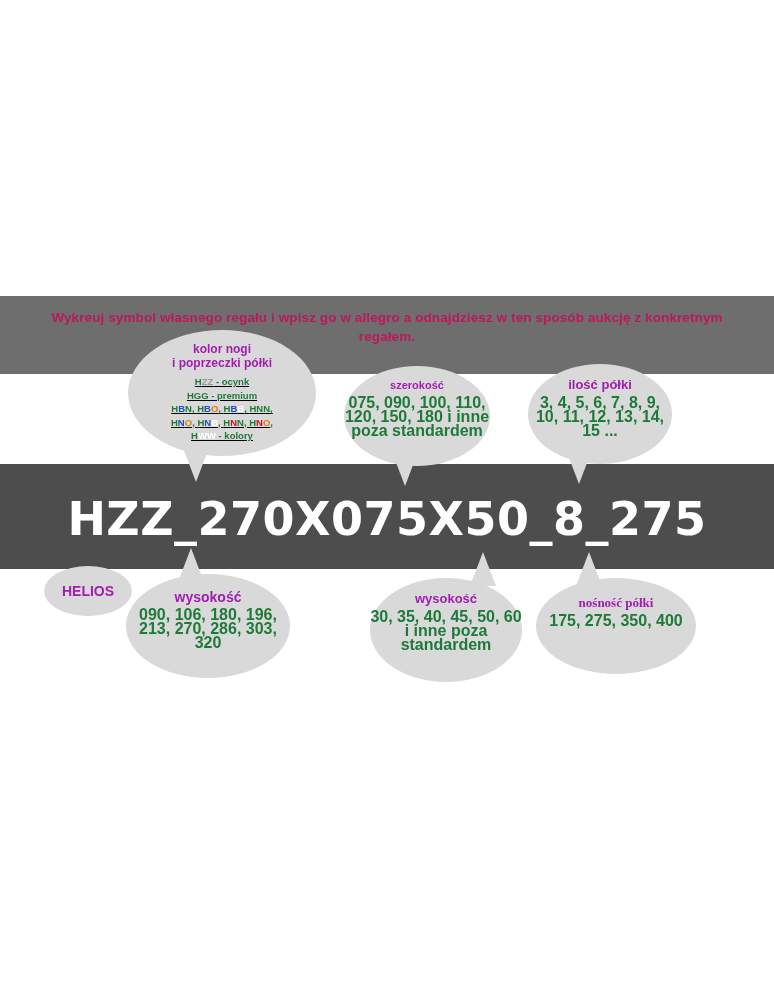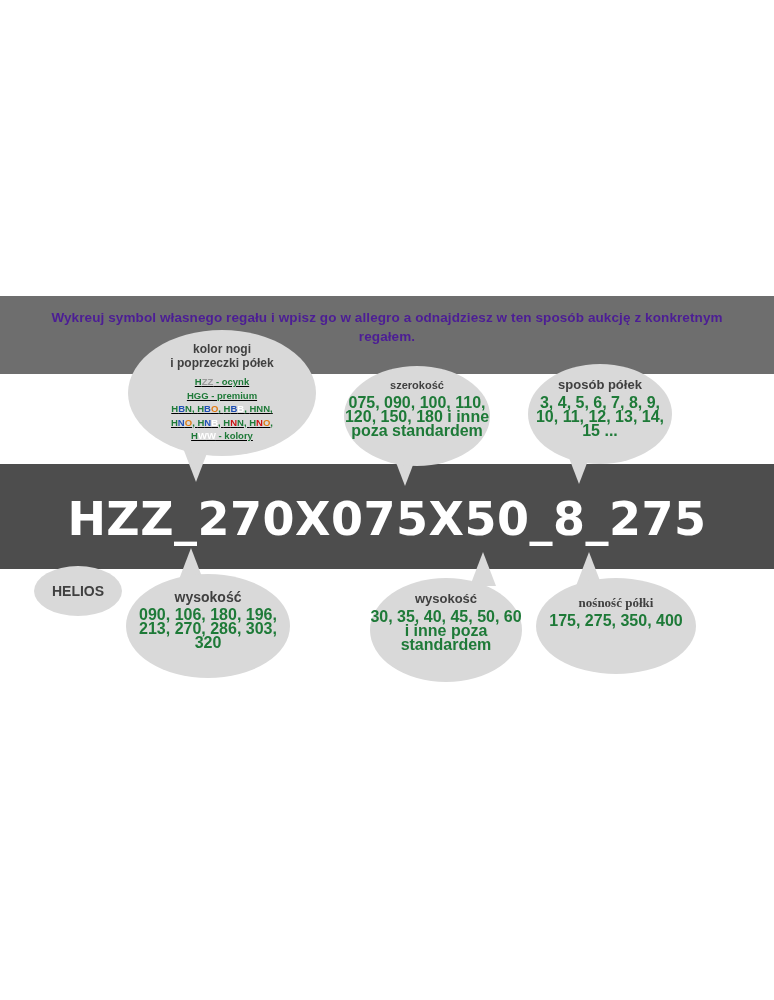--- a/index.html
+++ b/index.html
@@ -51,21 +51,21 @@
     background: #ffffff;
   }
 
   
   .headline {
     position: absolute;
     left: 40px;
     top: 308px;
     width: 694px;
     text-align: center;
-    color: #4c1d95;
+    color: #be185d;
     font-size: 13.5px;
     font-weight: bold;
     line-height: 19px;
     letter-spacing: 0.1px;
   }
 
   
   .code {
     position: absolute;
     left: 0;
@@ -81,21 +81,21 @@
 
   
   .bubble {
     position: absolute;
     background: #d9d9d9;
     border-radius: 50% / 50%;
     text-align: center;
     box-sizing: border-box;
   }
   .bubble .title {
-    color: #404040;
+    color: #a21caf;
     font-weight: bold;
     line-height: 14px;
   }
   .bubble .body {
     color: #1e7a38;
     font-weight: bold;
     line-height: 14px;
     font-size: 16px;
     margin-top: 4px;
   }
@@ -142,21 +142,21 @@
   #t-szer { left: 392px; top: 452px; }
 
   #b-ilosc {
     left: 528px; top: 364px; width: 144px; height: 100px;
     padding-top: 14px;
   }
   #b-ilosc .title { font-size: 13px; }
   #t-ilosc { left: 566px; top: 450px; }
 
   #b-helios {
-    left: 34px; top: 566px; width: 88px; height: 50px;
+    left: 44px; top: 566px; width: 88px; height: 50px;
     display: flex; align-items: center; justify-content: center;
   }
   #b-helios .title { font-size: 14px; }
 
   #b-wys {
     left: 126px; top: 574px; width: 164px; height: 104px;
     padding-top: 16px;
   }
   #b-wys .title { font-size: 14px; }
   #t-wys { left: 178px; top: 548px; }
@@ -192,37 +192,37 @@
 
   <div class="tail tail-down" id="t-kolor"></div>
   <div class="tail tail-down" id="t-szer"></div>
   <div class="tail tail-down" id="t-ilosc"></div>
   <div class="tail tail-up" id="t-wys"></div>
   <div class="tail tail-up" id="t-glab"></div>
   <div class="tail tail-up" id="t-nos"></div>
 
   <div class="bubble" id="b-kolor">
     <div class="title">kolor nogi</div>
-    <div class="title">i poprzeczki półek</div>
+    <div class="title">i poprzeczki półki</div>
     <div class="lines" id="kolor-lines">
         <div class="l"><span class="c-green">H</span><span class="c-grey">ZZ</span><span class="c-green"> - ocynk</span></div>
         <div class="l"><span class="c-green">HGG - premium</span></div>
         <div class="l"><span class="c-green">H</span><span class="c-blue">B</span><span class="c-green">N</span><span class="c-green">, </span><span class="c-green">H</span><span class="c-blue">B</span><span class="c-orange">O</span><span class="c-green">, </span><span class="c-green">H</span><span class="c-blue">B</span><span class="c-white">B</span><span class="c-green">, </span><span class="c-green">HNN</span><span class="c-green">,</span></div>
         <div class="l"><span class="c-green">H</span><span class="c-blue">N</span><span class="c-orange">O</span><span class="c-green">, </span><span class="c-green">H</span><span class="c-blue">N</span><span class="c-white">B</span><span class="c-green">, </span><span class="c-green">H</span><span class="c-red">N</span><span class="c-green">N</span><span class="c-green">, </span><span class="c-green">H</span><span class="c-red">N</span><span class="c-orange">O</span><span class="c-green">,</span></div>
         <div class="l"><span class="c-green">H</span><span class="c-white">W</span><span class="c-white">W</span><span class="c-green"> - kolory</span></div>
       </div>
   </div>
 
   <div class="bubble" id="b-szer">
     <div class="title">szerokość</div>
     <div class="body">075, 090, 100, 110, 120, 150, 180  i inne poza standardem</div>
   </div>
 
   <div class="bubble" id="b-ilosc">
-    <div class="title">sposób półek</div>
+    <div class="title">ilość półki</div>
     <div class="body">3, 4, 5, 6, 7, 8, 9, 10, 11, 12, 13, 14, 15 ...</div>
   </div>
 
   <div class="bubble" id="b-helios">
     <div class="title">HELIOS</div>
   </div>
 
   <div class="bubble" id="b-wys">
     <div class="title">wysokość</div>
     <div class="body">090, 106, 180, 196, 213, 270, 286, 303, 320</div>

